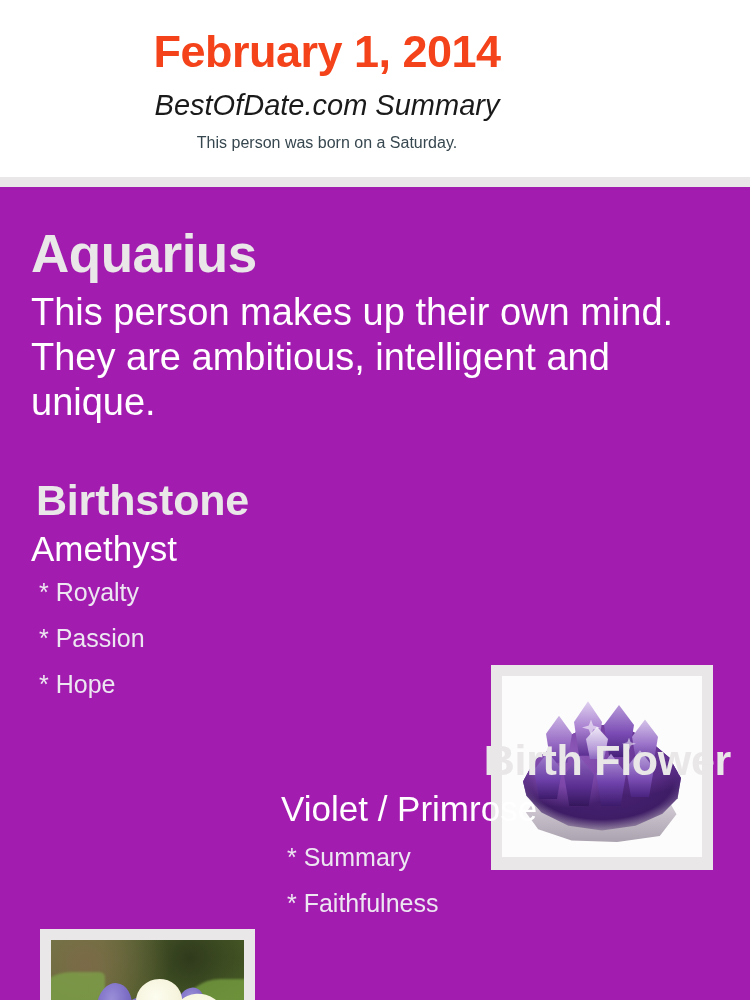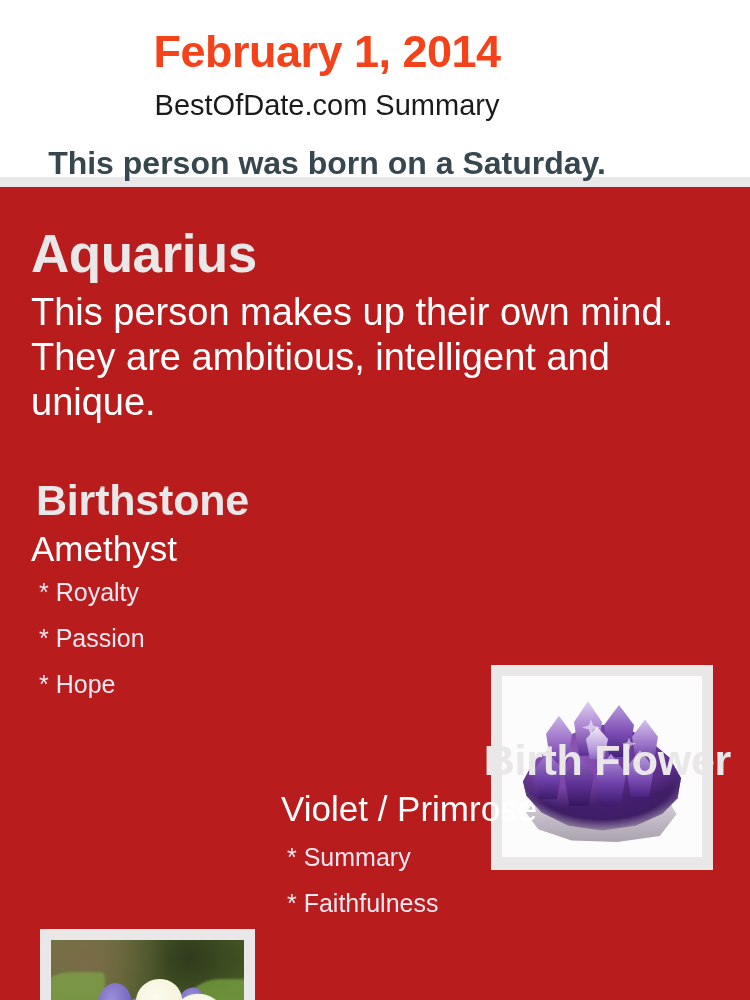--- a/index.html
+++ b/index.html
@@ -36,43 +36,44 @@
     white-space: nowrap;
   }
   #site-subtitle {
     color: #1A1A1A;
     font-size: 29px;
     font-weight: normal;
     line-height: 1;
     margin: 0;
     padding-top: 17px;
     white-space: nowrap;
+    font-style: italic;
   }
   #birth-day-line {
     color: #37474F;
-    font-size: 32px;
-    font-weight: bold;
-    line-height: 1;
-    margin: 12px;
+    font-size: 16px;
+    font-weight: normal;
+    line-height: 1;
+    margin: 0;
     padding-top: 15px;
     white-space: nowrap;
   }
 
   
   #divider {
     width: 750px;
     height: 10px;
     background: #E9E7E8;
   }
 
   
   #purple-panel {
     width: 750px;
     height: 813px;
-    background: #b91c1c;
+    background: #a21caf;
     position: relative;
     box-sizing: border-box;
   }
 
   .section-heading {
     color: #E9E7E8;
     font-weight: bold;
     line-height: 1;
     margin: 0;
   }

